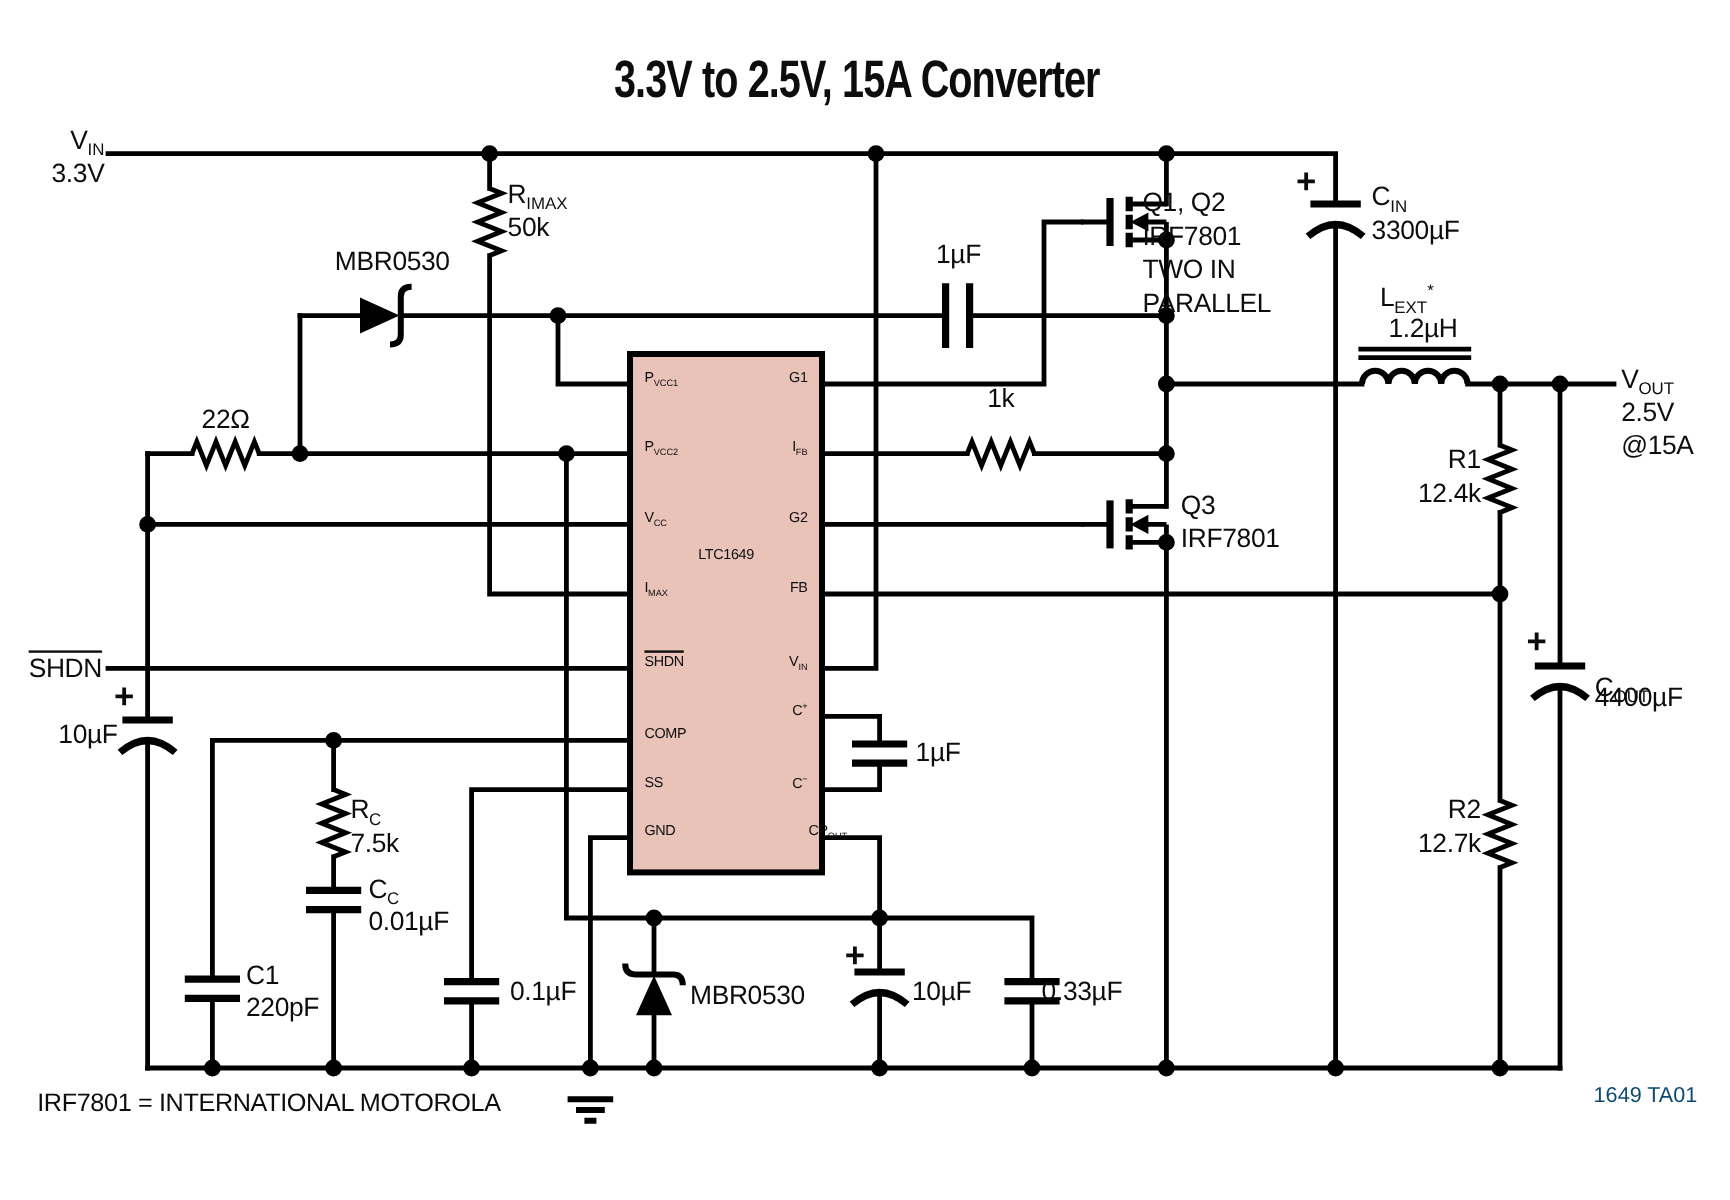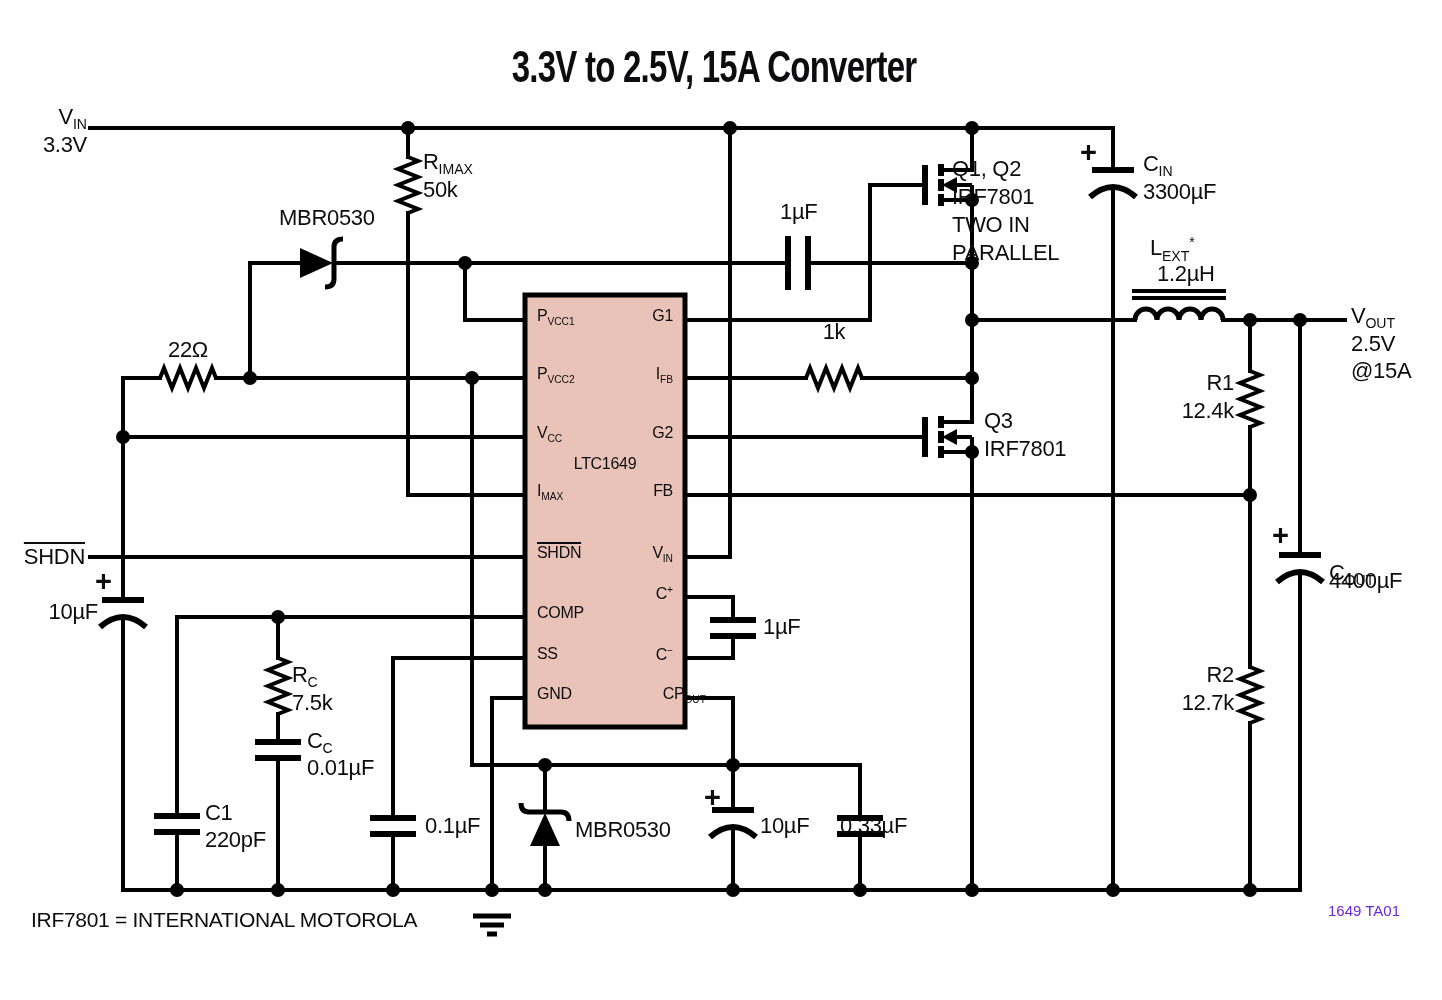--- a/index.html
+++ b/index.html
@@ -21,30 +21,30 @@
   .lbl{
     position:absolute;
     font-size:22px;
     line-height:1.05;
     letter-spacing:-0.3px;
     white-space:nowrap;
     color:var(--text);
   }
   .lbl sub{font-size:64%;letter-spacing:0;}
   .lbl sup{font-size:64%;letter-spacing:0;}
-  .pin{font-size:16px;letter-spacing:-0.3px;}
+  .pin{font-size:12px;letter-spacing:-0.3px;}
   .ovl{text-decoration:overline;text-decoration-thickness:2px;}
   .plus{font-size:29px;font-weight:700;line-height:0.8;}
   .right{text-align:right;}
   .center{text-align:center;}
   .title{
     font-size:44px;font-weight:700;letter-spacing:-1px;
     transform:scaleX(0.75);transform-origin:center;
   }
-  .figid{font-size:15px;color:#6d28d9;letter-spacing:0;}
+  .figid{font-size:18px;color:#0c4a6e;letter-spacing:0;}
   .notes div{margin-bottom:5px;}
 </style>
 </head>
 <body>
 
 <div class="stage">
 
   <svg width="1442" height="1000" viewBox="0 0 1442 1000">
     <defs>
       <polyline id="res" points="-28,0 -24,-10 -16,10 -8,-10 0,10 8,-10 16,10 24,-10 28,0" fill="none"></polyline>
@@ -314,21 +314,21 @@
     <span>MBR0530</span>
   </div>
 
   <div class="lbl plus" style="left:704px;top:786px;">
     <span>+</span>
   </div>
   <div class="lbl" style="left:760px;top:814px;">
     <span>10µF</span>
   </div>
 
-  <div class="lbl" style="left:840px;top:814px;">
+  <div class="lbl" style="left:868px;top:814px;">
     <span>0.33µF</span>
   </div>
 
   <div class="lbl" style="left:763px;top:615px;">
     <span>1µF</span>
   </div>
 
   <div class="lbl pin" style="left:537px;top:308px;">
     <span>P</span><sub>VCC1</sub></div>
   <div class="lbl pin" style="left:537px;top:366px;">

